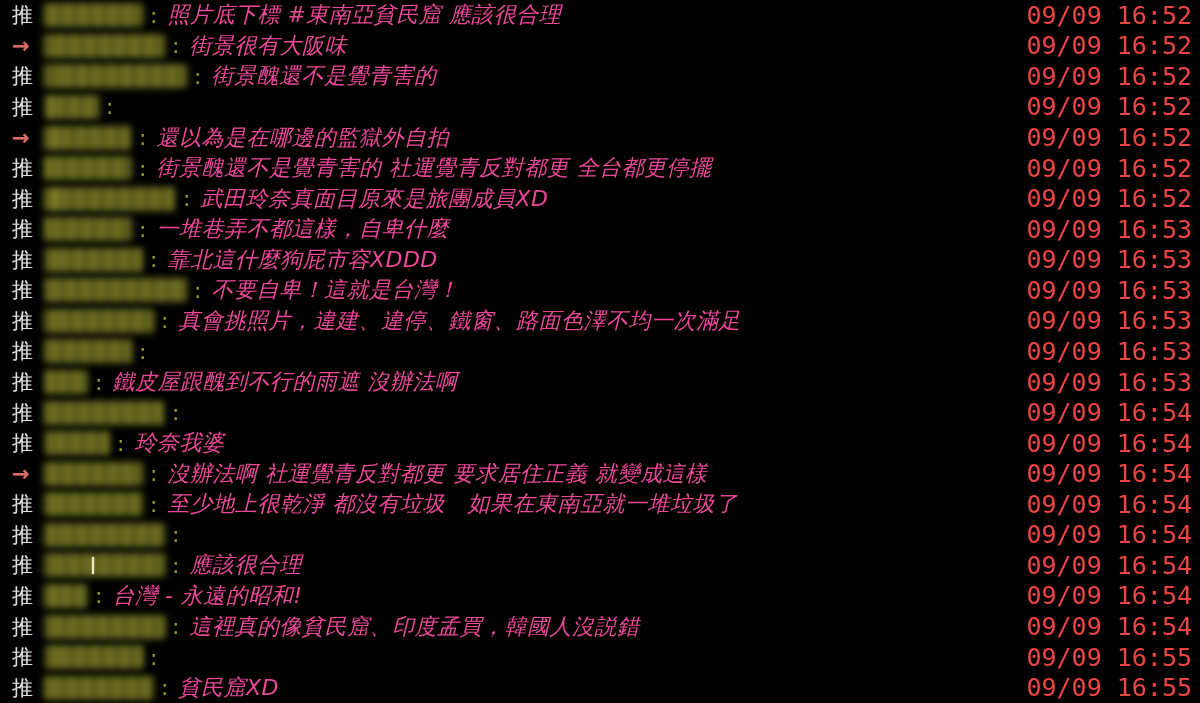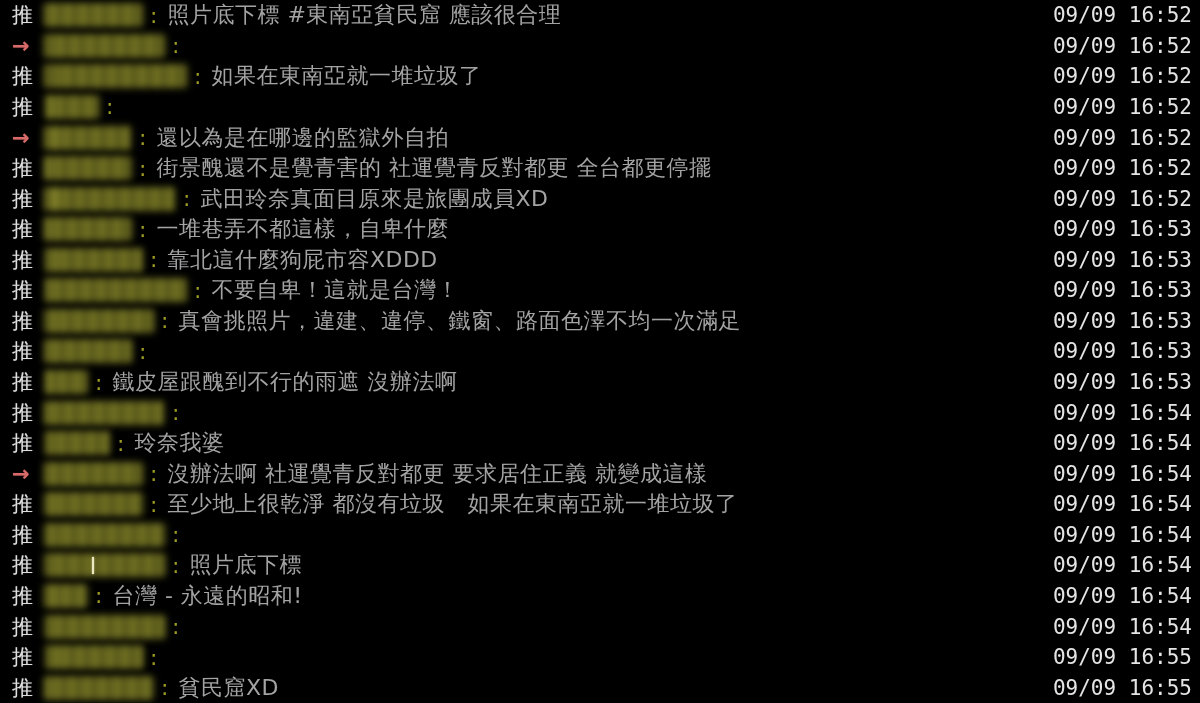--- a/index.html
+++ b/index.html
@@ -52,29 +52,30 @@
     filter: blur(3.5px);
   }
   .sep {
     flex: none;
     color: #9c9c24;
     font-size: 22px;
     margin-right: 10px;
   }
   .text {
     flex: none;
-    color: #a3a3a3;
+    color: #ec4899;
     font-size: 22px;
     letter-spacing: 0.5px;
+    font-style: italic;
   }
   .time {
     flex: none;
     margin-left: auto;
-    color: #e5e5e5;
-    font-size: 21px;
+    color: #ef4444;
+    font-size: 25px;
     font-family: "DejaVu Sans Mono", "Liberation Mono", monospace;
   }
   .cursor {
     position: absolute;
     left: 92px;
     top: 7px;
     width: 2px;
     height: 17px;
     background: #eee8c2;
     box-shadow: 0 0 2px rgba(238,232,194,0.8);
@@ -89,27 +90,28 @@
         <span class="marker">推</span>
         <span class="mask" style="width: 99px; background-position: 0px 0px;"></span>
         <span class="sep">: </span>
         <span class="text">照片底下標 #東南亞貧民窟 應該很合理</span>
         <span class="time">09/09 16:52</span>
       </div>
       <div class="row">
         <span class="marker arrow">→</span>
         <span class="mask" style="width: 121px; background-position: 7px 0px;"></span>
         <span class="sep">: </span>
+        <span class="text">街景很有大阪味</span>
         <span class="time">09/09 16:52</span>
       </div>
       <div class="row">
         <span class="marker">推</span>
         <span class="mask" style="width: 143px; background-position: 14px 0px;"></span>
         <span class="sep">: </span>
-        <span class="text">如果在東南亞就一堆垃圾了</span>
+        <span class="text">街景醜還不是覺青害的</span>
         <span class="time">09/09 16:52</span>
       </div>
       <div class="row">
         <span class="marker">推</span>
         <span class="mask" style="width: 55px; background-position: 6px 0px;"></span>
         <span class="sep">: </span>
         <span class="time">09/09 16:52</span>
       </div>
       <div class="row">
         <span class="marker arrow">→</span>
@@ -203,35 +205,36 @@
       <div class="row">
         <span class="marker">推</span>
         <span class="mask" style="width: 121px; background-position: 14px 0px;"></span>
         <span class="sep">: </span>
         <span class="time">09/09 16:54</span>
       </div>
       <div class="row">
         <span class="marker">推</span>
         <span class="mask" style="width: 121px; background-position: 6px 0px;"></span>
         <span class="sep">: </span>
-        <span class="text">照片底下標</span>
+        <span class="text">應該很合理</span>
         <span class="time">09/09 16:54</span>
         <span class="cursor"></span>
       </div>
       <div class="row">
         <span class="marker">推</span>
         <span class="mask" style="width: 44px; background-position: 13px 0px;"></span>
         <span class="sep">: </span>
         <span class="text">台灣 - 永遠的昭和!</span>
         <span class="time">09/09 16:54</span>
       </div>
       <div class="row">
         <span class="marker">推</span>
         <span class="mask" style="width: 121px; background-position: 5px 0px;"></span>
         <span class="sep">: </span>
+        <span class="text">這裡真的像貧民窟、印度孟買，韓國人沒説錯</span>
         <span class="time">09/09 16:54</span>
       </div>
       <div class="row">
         <span class="marker">推</span>
         <span class="mask" style="width: 99px; background-position: 12px 0px;"></span>
         <span class="sep">: </span>
         <span class="time">09/09 16:55</span>
       </div>
       <div class="row">
         <span class="marker">推</span>

